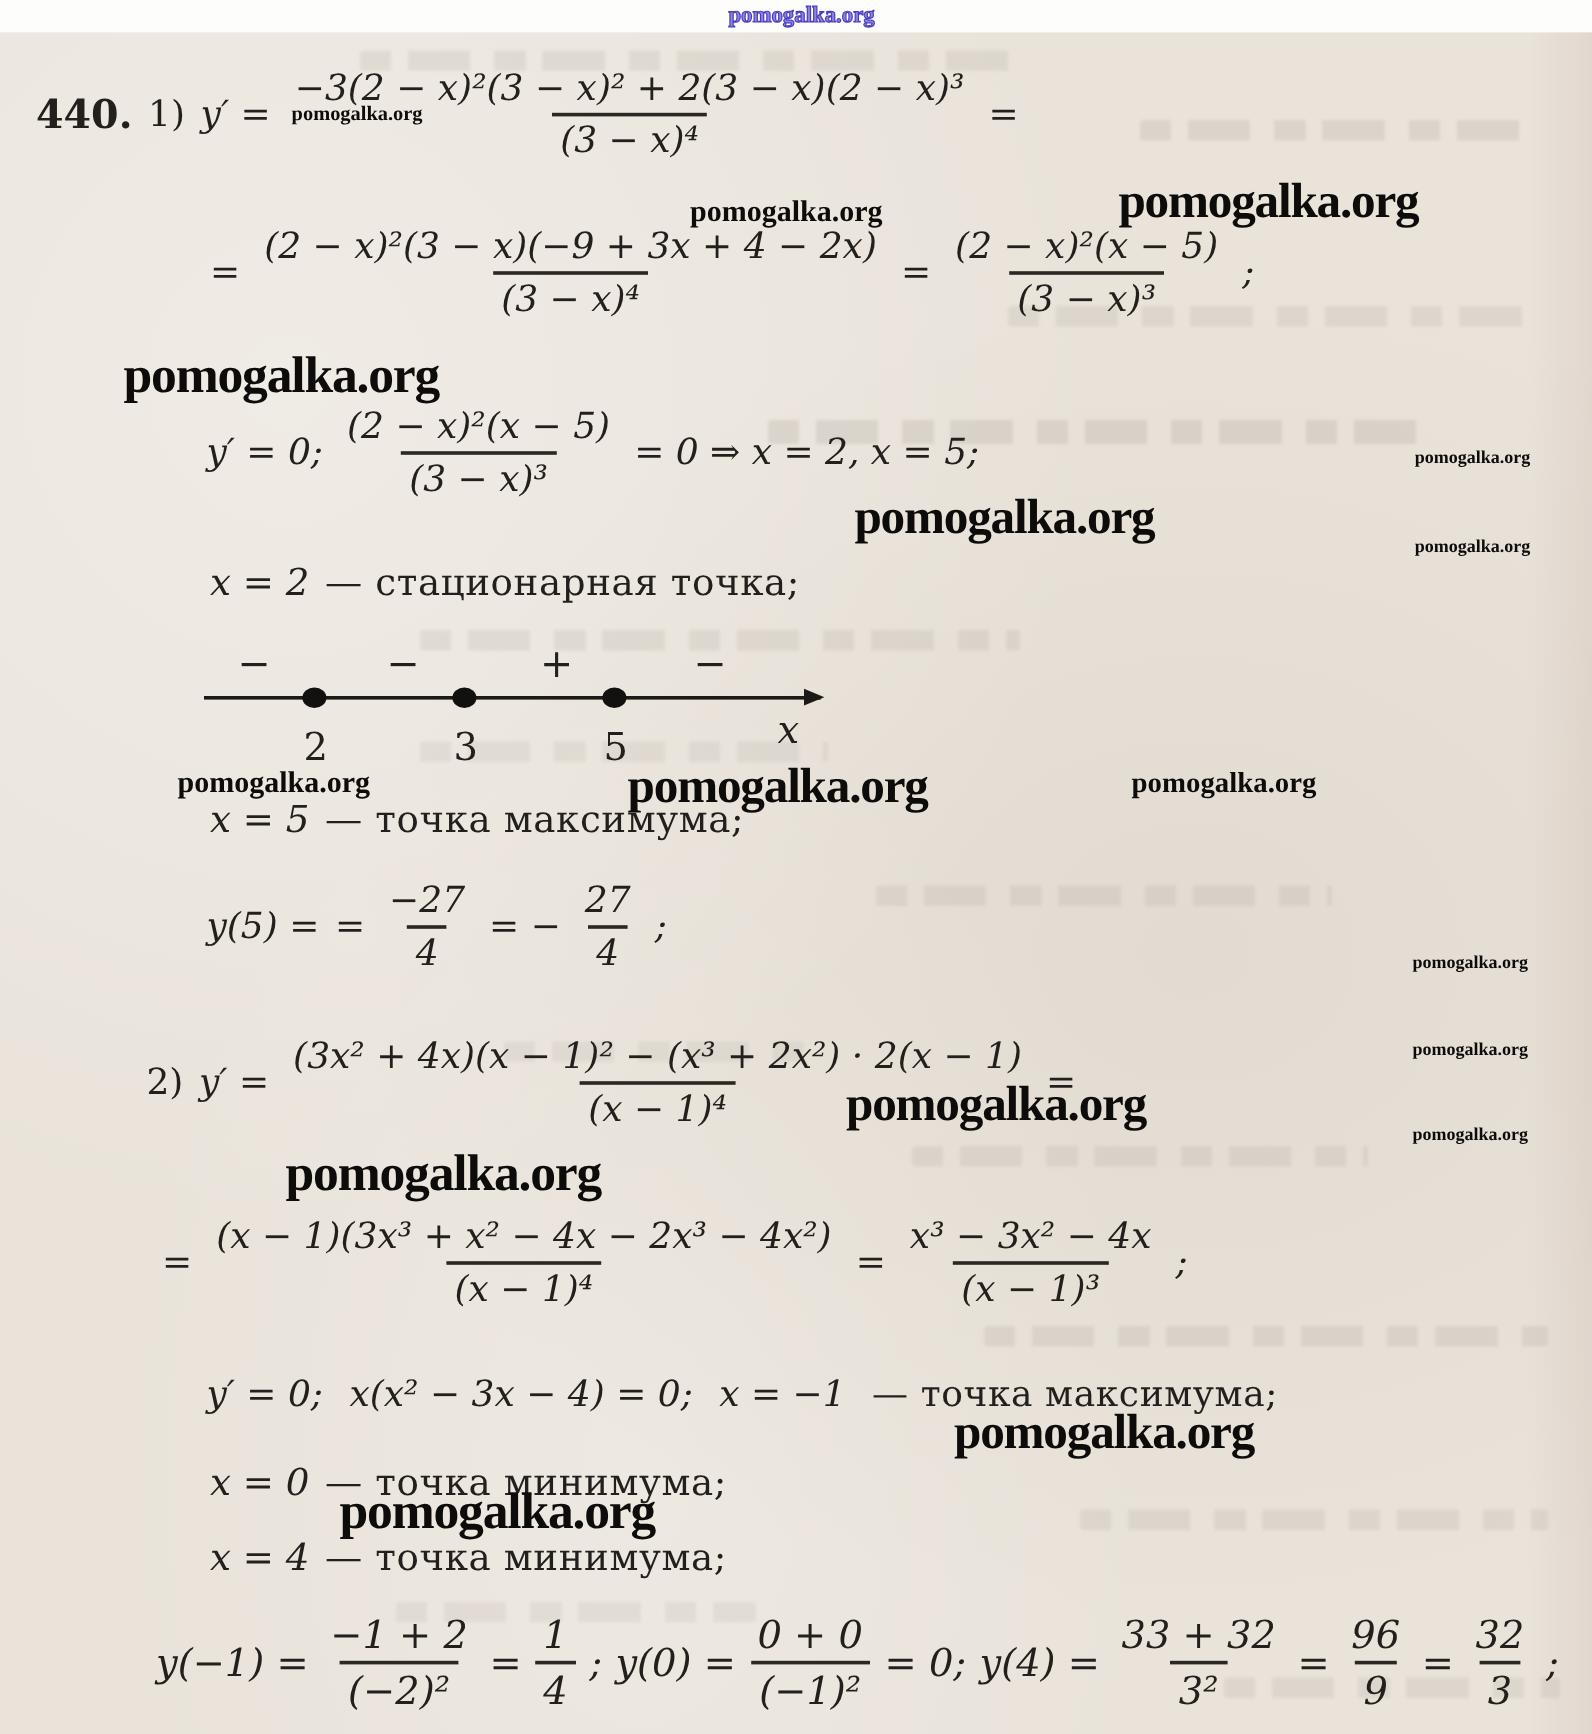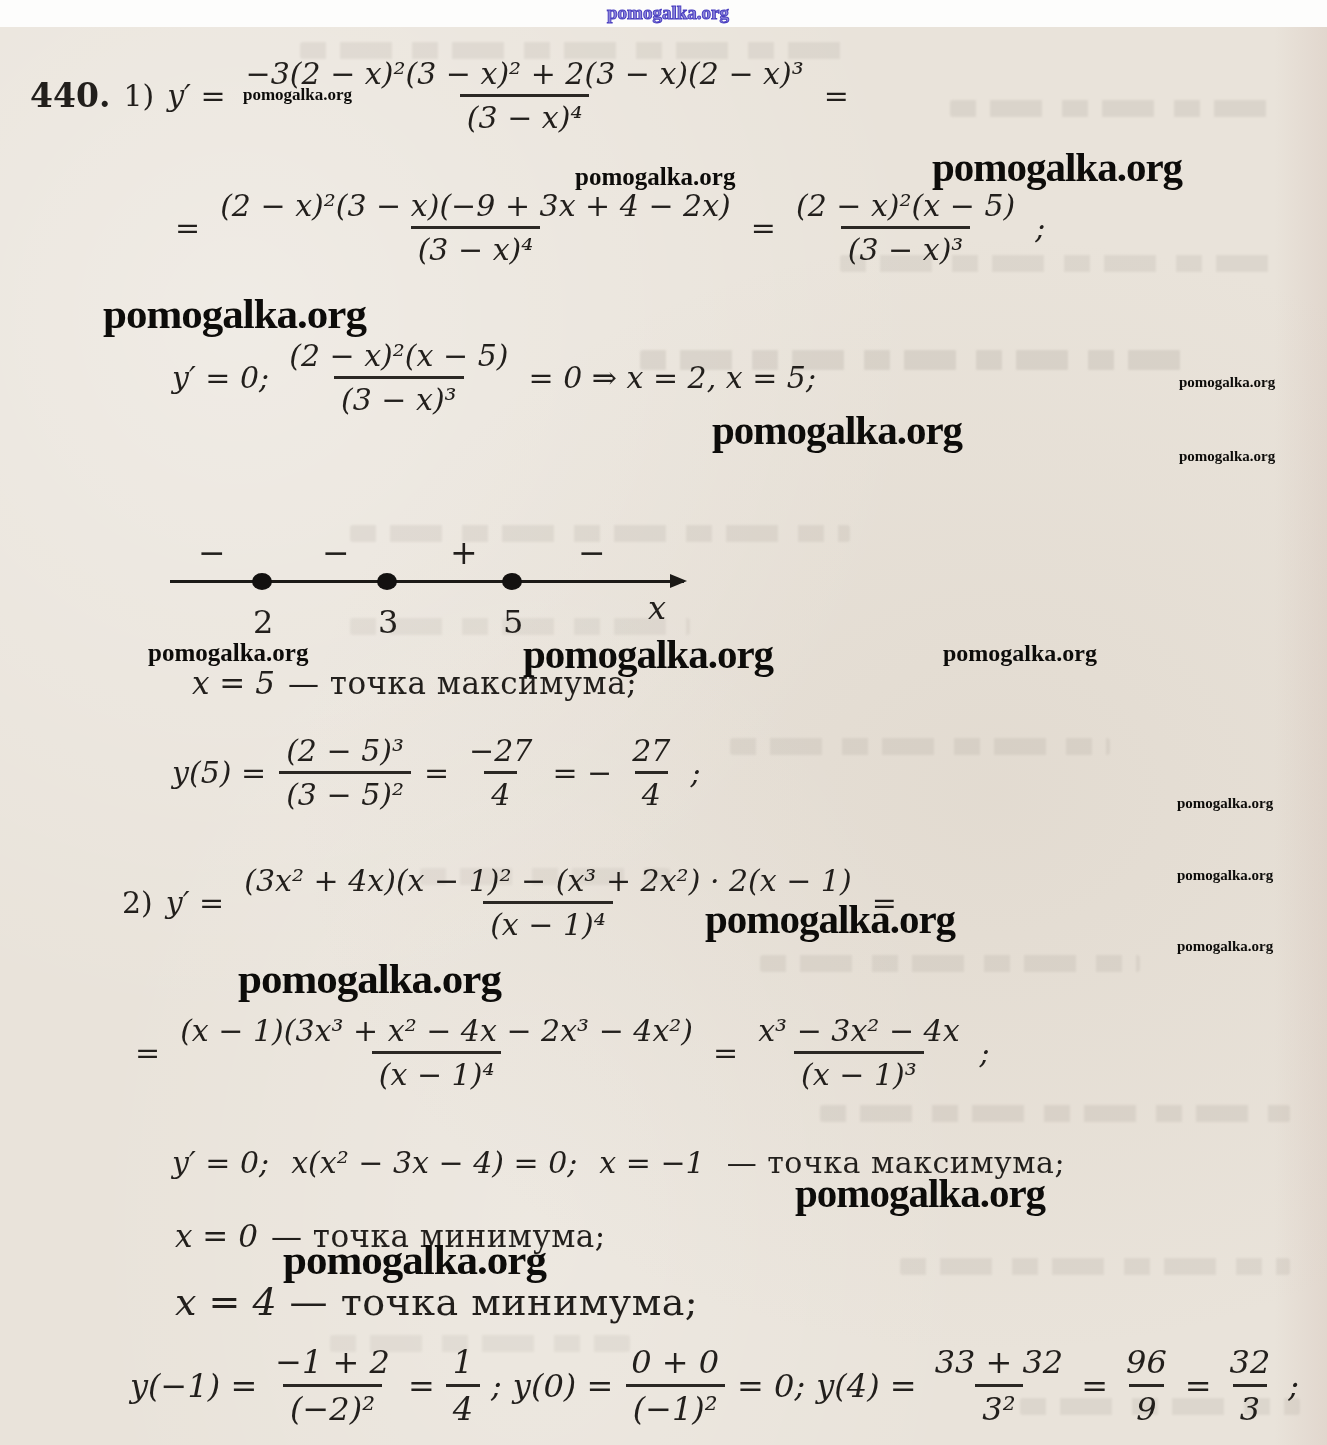--- a/index.html
+++ b/index.html
@@ -94,48 +94,48 @@
 
   <div class="row" style="left:172px;top:338px;">
     <span class="math">y′ = 0;</span>
     <span class="frac">
       <span class="num math">(2 − x)²(x − 5)</span>
       <span class="den math">(3 − x)³</span>
     </span>
     <span class="math">= 0 ⇒ x = 2, x = 5;</span>
   </div>
 
+  <div class="row" style="left:175px;top:468px;font-size:31px;">
+    <span class="math">x = 2</span>
+    <span class="rus">— стационарная точка;</span>
+  </div>
 
   <div class="numberline">
     <span class="sign" style="left:28px;">−</span>
     <span class="sign" style="left:152px;">−</span>
     <span class="sign" style="left:280px;">+</span>
     <span class="sign" style="left:408px;">−</span>
     <div class="axis"></div>
     <div class="arrowhead"></div>
     <div class="dot" style="left:82px;"></div>
     <div class="dot" style="left:207px;"></div>
     <div class="dot" style="left:332px;"></div>
     <span class="ptlabel" style="left:83px;">2</span>
     <span class="ptlabel" style="left:208px;">3</span>
     <span class="ptlabel" style="left:333px;">5</span>
     <span class="xlabel">x</span>
   </div>
 
-  <div class="row" style="left:192px;top:665px;font-size:31px;">
+  <div class="row" style="left:175px;top:665px;font-size:31px;">
     <span class="math">x = 5</span>
     <span class="rus">— точка максимума;</span>
   </div>
 
   <div class="row" style="left:172px;top:733px;">
     <span class="math">y(5) =</span>
-    <span class="frac">
-      <span class="num math">(2 − 5)³</span>
-      <span class="den math">(3 − 5)²</span>
-    </span>
     <span class="math">=</span>
     <span class="frac">
       <span class="num math">−27</span>
       <span class="den math">4</span>
     </span>
     <span class="math">= −</span>
     <span class="frac">
       <span class="num math">27</span>
       <span class="den math">4</span>
     </span>
@@ -170,21 +170,21 @@
     <span class="math">y′ = 0;</span>
     <span class="math">x(x² − 3x − 4) = 0;</span>
     <span class="math">x = −1</span>
     <span class="rus">— точка максимума;</span>
   </div>
 
   <div class="row" style="left:175px;top:1218px;font-size:31px;">
     <span class="math">x = 0</span>
     <span class="rus">— точка минимума;</span>
   </div>
-  <div class="row" style="left:175px;top:1280px;font-size:38px;">
+  <div class="row" style="left:175px;top:1280px;font-size:31px;">
     <span class="math">x = 4</span>
     <span class="rus">— точка минимума;</span>
   </div>
 
   <div class="row sm" style="left:130px;top:1343px;gap:11px;">
     <span class="math">y(−1) =</span>
     <span class="frac">
       <span class="num math">−1 + 2</span>
       <span class="den math">(−2)²</span>
     </span>

